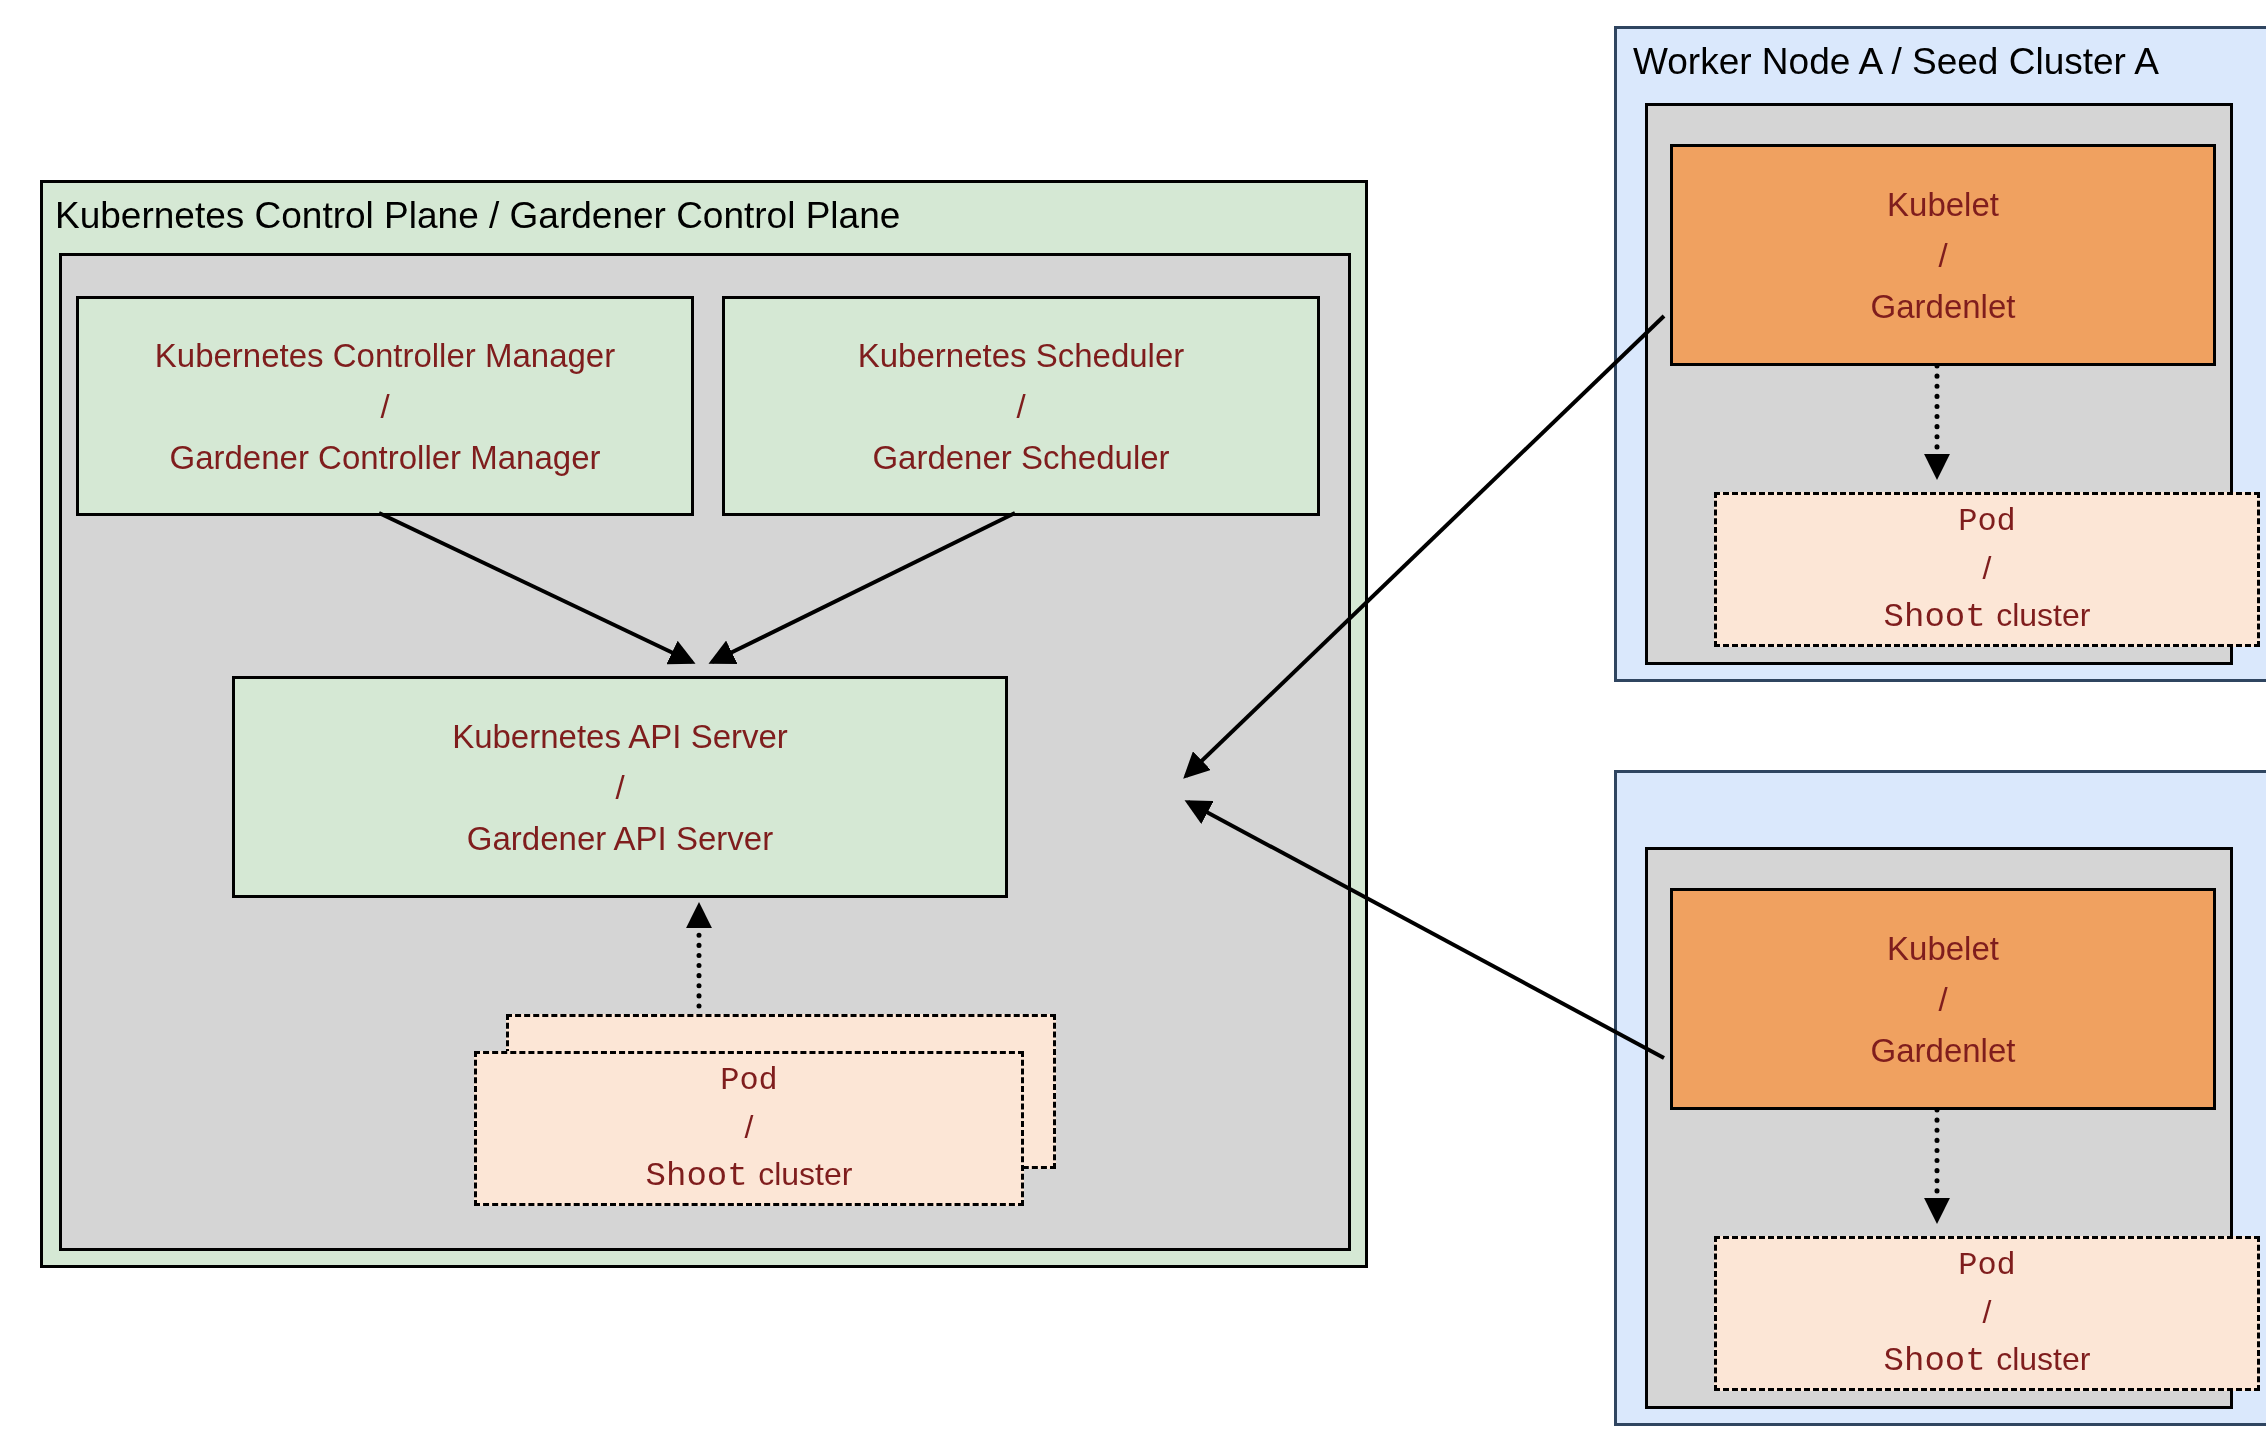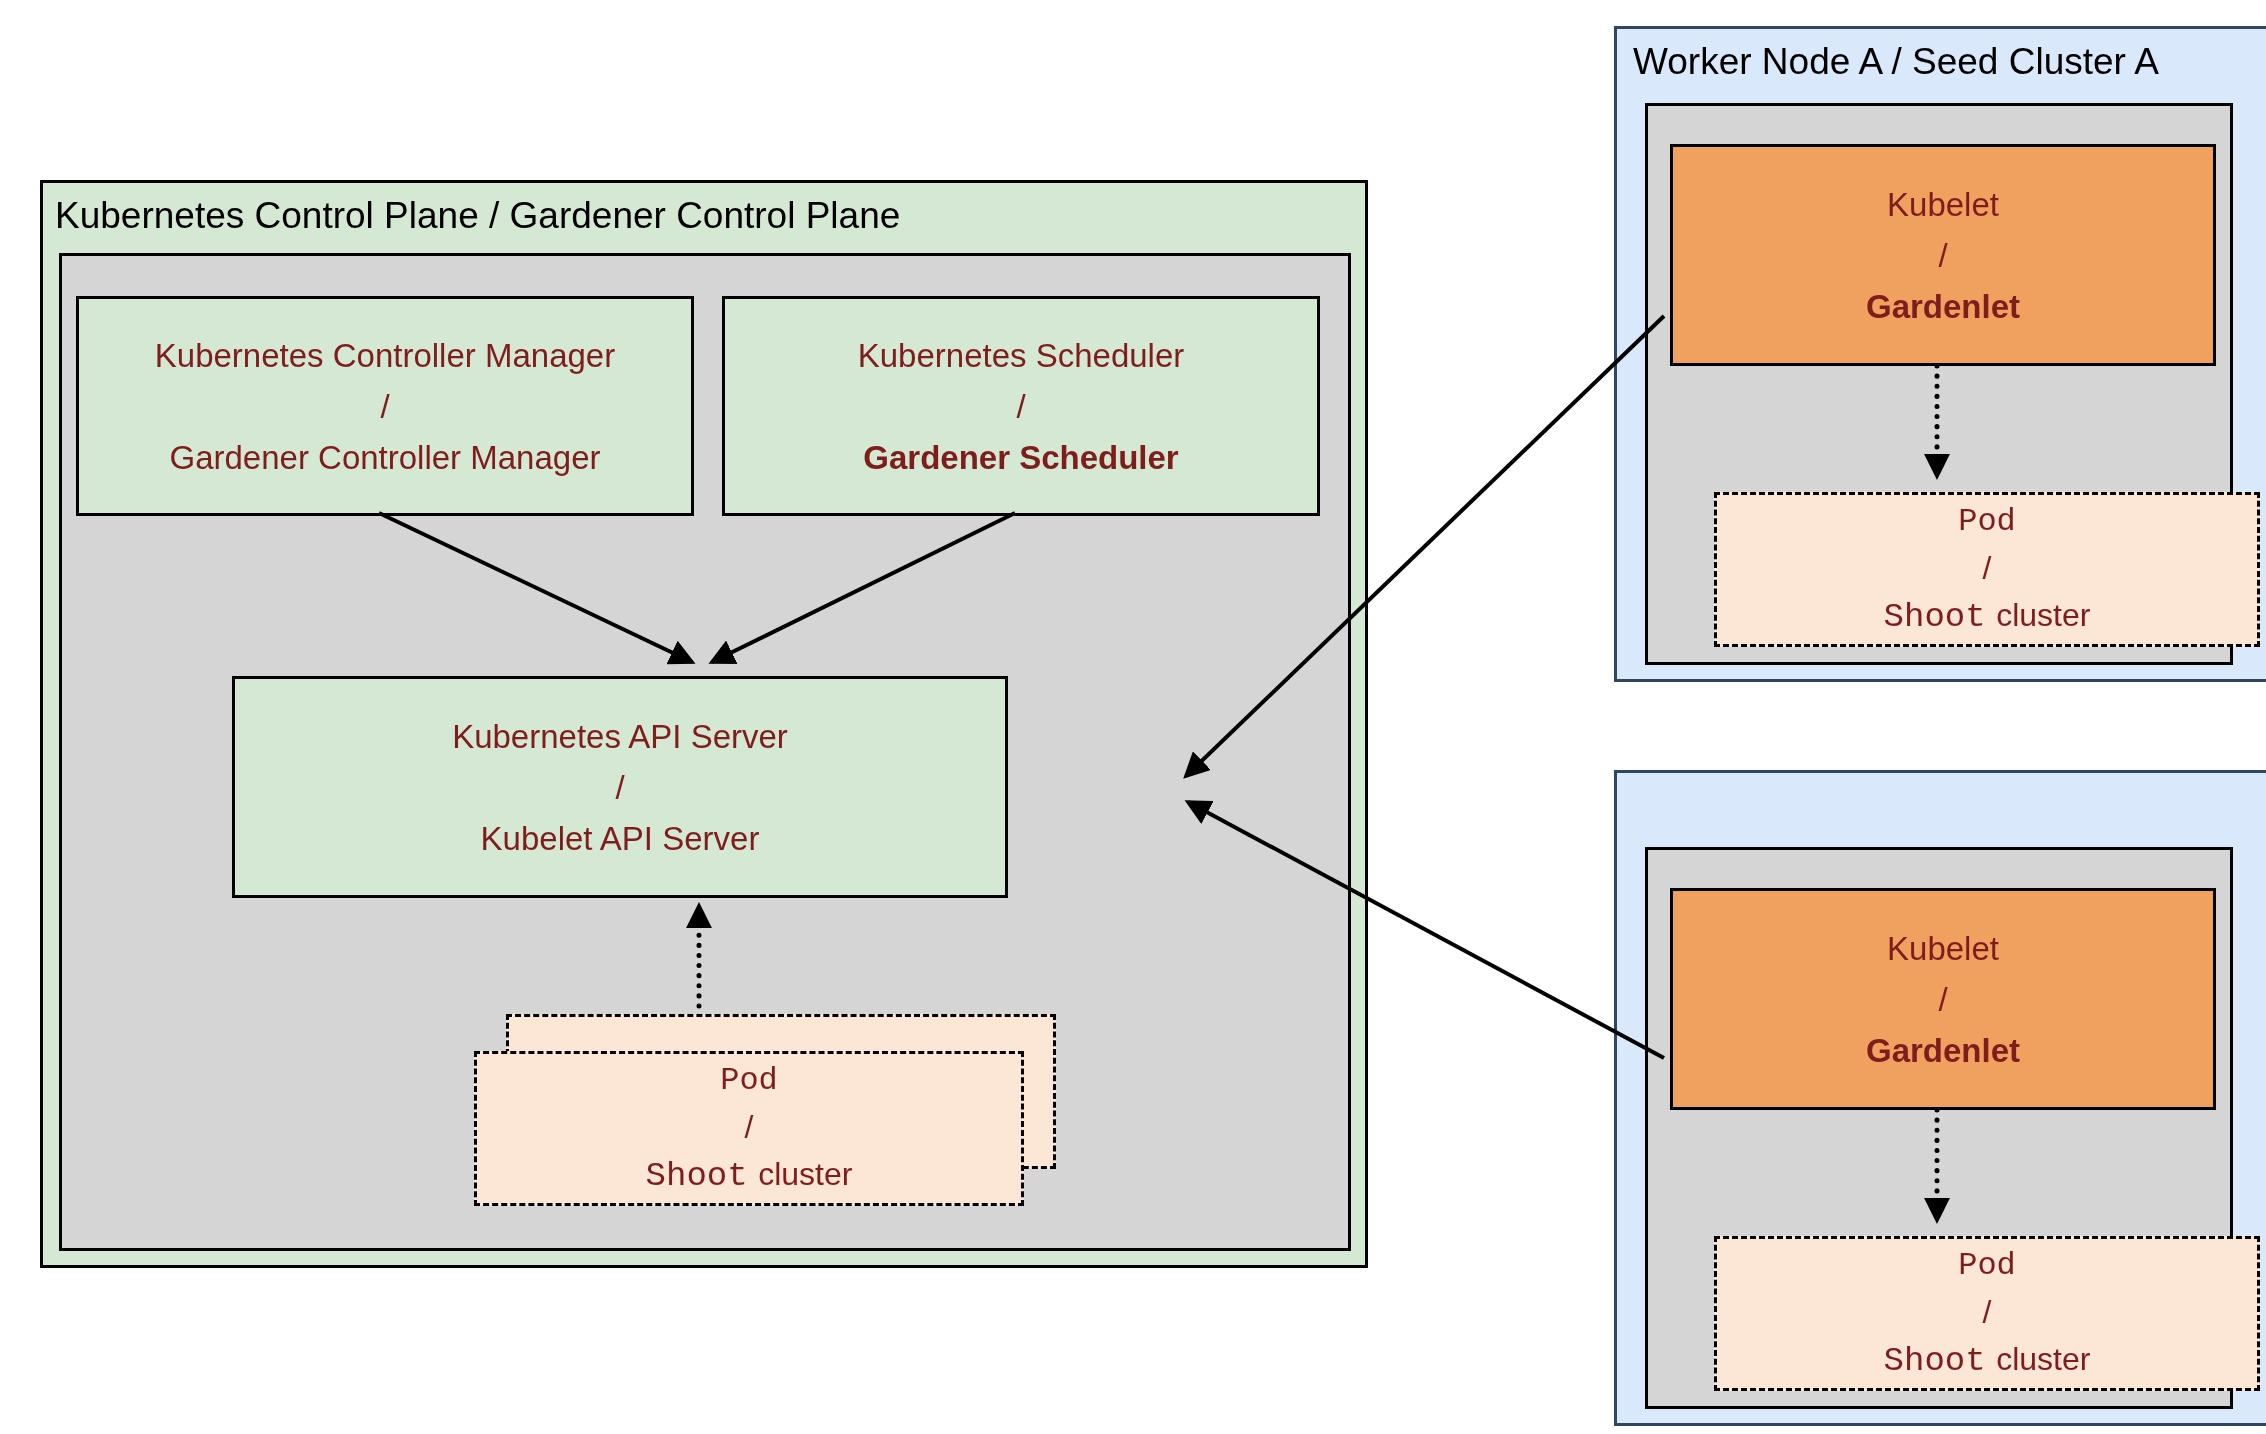--- a/index.html
+++ b/index.html
@@ -14,21 +14,21 @@
     justify-content: center; align-items: center;
     text-align: center;
   }
   .green  { background: var(--green-fill,  #d5e8d4); }
   .orange { background: var(--orange-fill, #f0a160); }
   .pod    { background: var(--peach-fill,  #fce6d6); border: 3px dashed #000; margin-left: 44px; }
 
   .line { font-size: 33px; line-height: 51px; color: #7f1d1d; white-space: nowrap; }
   .pod .line { font-size: 32px; line-height: 47px; }
   .mono { font-family: "Liberation Mono", monospace; font-size: 34px; }
-  .bold { font-weight: bold; }
+  .bold { font-weight: normal; }
   .cluster { margin-left: 0.33em; }
 
   
   .cp-outer {
     position: absolute; left: 40px; top: 180px; width: 1328px; height: 1088px;
     background: var(--green-fill, #d5e8d4); border: 3px solid #000;
   }
   .cp-title { position: absolute; left: 12px; top: 12px; font-size: 37px; white-space: nowrap; }
   .cp-gray {
     position: absolute; left: 16px; top: 70px; width: 1292px; height: 998px;
@@ -76,21 +76,21 @@
 
       <div class="box green" id="sched-box">
         <div class="line">Kubernetes Scheduler</div>
         <div class="line">/</div>
         <div class="line bold">Gardener Scheduler</div>
       </div>
 
       <div class="box green" id="api-box">
         <div class="line">Kubernetes API Server</div>
         <div class="line">/</div>
-        <div class="line">Kubelet API Server</div>
+        <div class="line">Gardener API Server</div>
       </div>
 
       <div class="box pod" id="cp-pod-back"></div>
 
       <div class="box pod" id="cp-pod-front">
         <div class="line mono">Pod</div>
         <div class="line">/</div>
         <div class="line">
           <span class="mono">Shoot</span><span class="cluster">cluster</span>
         </div>

